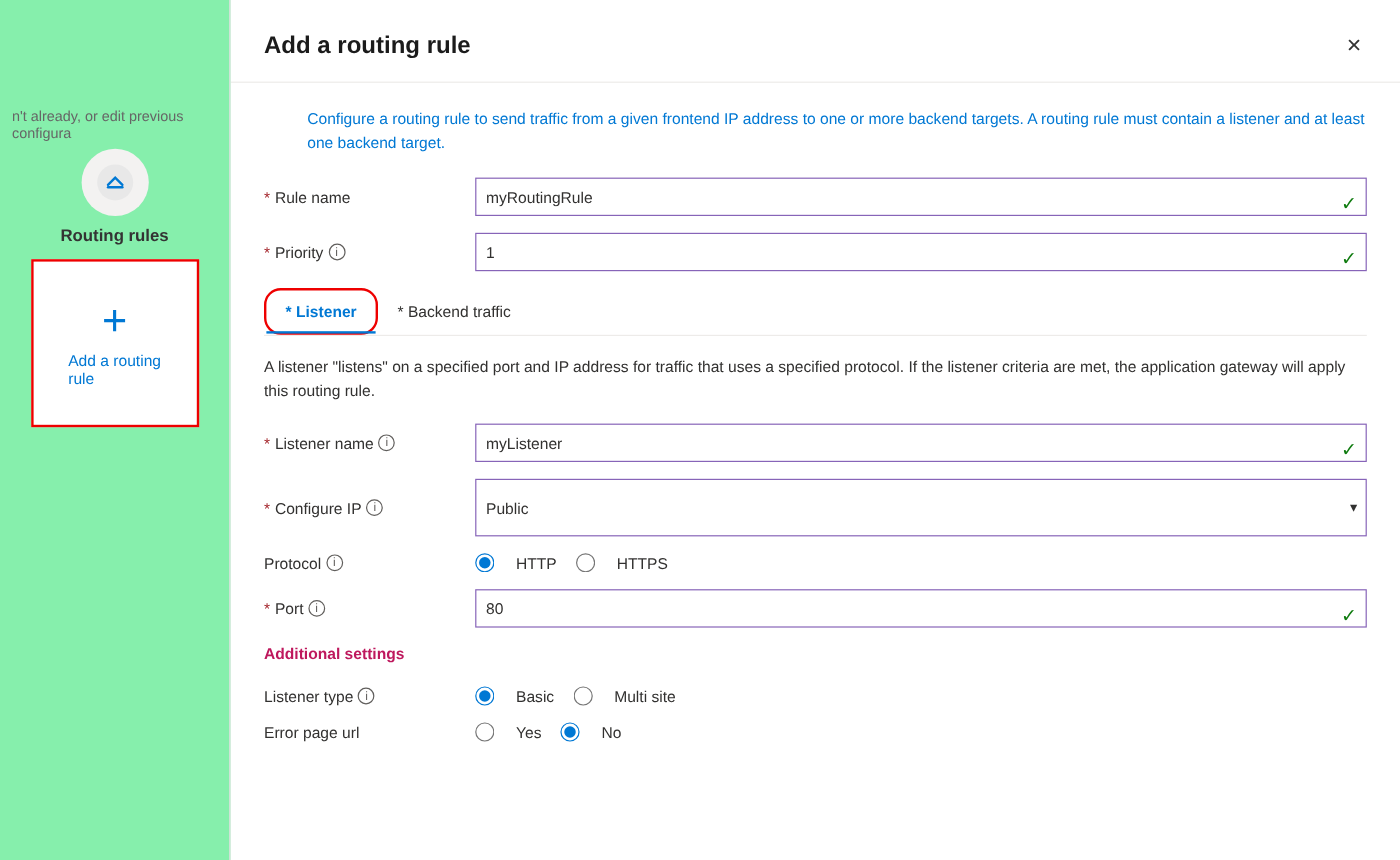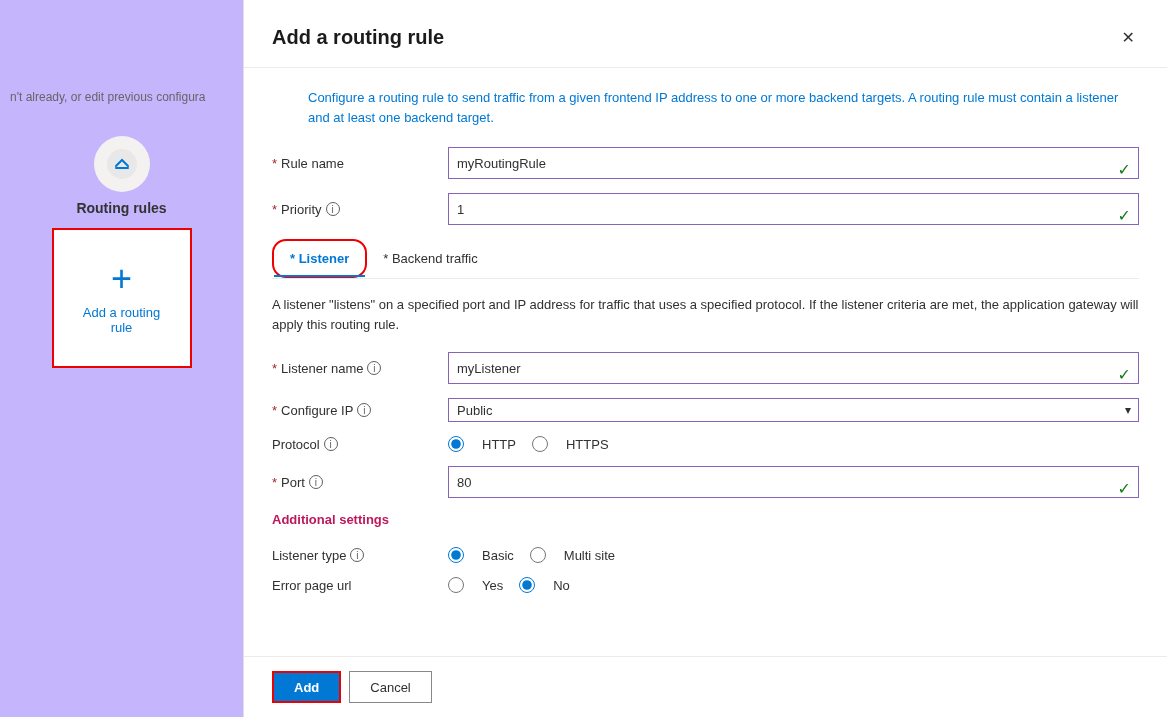--- a/index.html
+++ b/index.html
@@ -7,27 +7,27 @@
       font-family: 'Segoe UI', -apple-system, sans-serif;
       font-size: 13px;
       background: #f3f2f1;
       display: flex;
       height: 717px;
       overflow: hidden;
     }
 
     
     .sidebar {
-      width: 244px;
-      background: #c4b5fd;
+      width: 192px;
+      background: #86efac;
       border-right: 1px solid #e0e0e0;
       display: flex;
       flex-direction: column;
       align-items: center;
-      padding-top: 36px;
+      padding-top: 24px;
       flex-shrink: 0;
       position: relative;
     }
 
     .sidebar-bg-text {
       position: absolute;
       top: 80px;
       left: 0;
       right: 0;
       padding: 10px;
@@ -71,21 +71,20 @@
 
     .add-routing-rule-btn .plus-icon {
       font-size: 36px;
       color: #0078d4;
       line-height: 1;
     }
 
     .add-routing-rule-btn .btn-label {
       color: #0078d4;
       font-size: 13px;
-      text-align: center;
       font-weight: 400;
     }
 
     
     .main-panel {
       flex: 1;
       background: #fff;
       display: flex;
       flex-direction: column;
       overflow: hidden;
@@ -201,21 +200,21 @@
 
     .select-wrapper {
       flex: 1;
       position: relative;
       display: flex;
       align-items: center;
     }
 
     .select-wrapper select {
       width: 100%;
-      height: 24px;
+      height: 48px;
       border: 1.5px solid #8764b8;
       padding: 0 28px 0 8px;
       font-size: 13px;
       color: #323130;
       outline: none;
       appearance: none;
       background: #fff;
       cursor: pointer;
     }
 
@@ -489,19 +488,15 @@
           </label>
           <label class="radio-option">
             <input type="radio" class="radio-input" name="errorPageUrl" value="No" checked="" style="">
             <span class="radio-label">No</span>
           </label>
         </div>
       </div>
 
     </div>
 
-    <div class="dialog-footer">
-      <button class="btn-add">Add</button>
-      <button class="btn-cancel">Cancel</button>
-    </div>
 
   </div>
 </div>
 
 </body></html>

